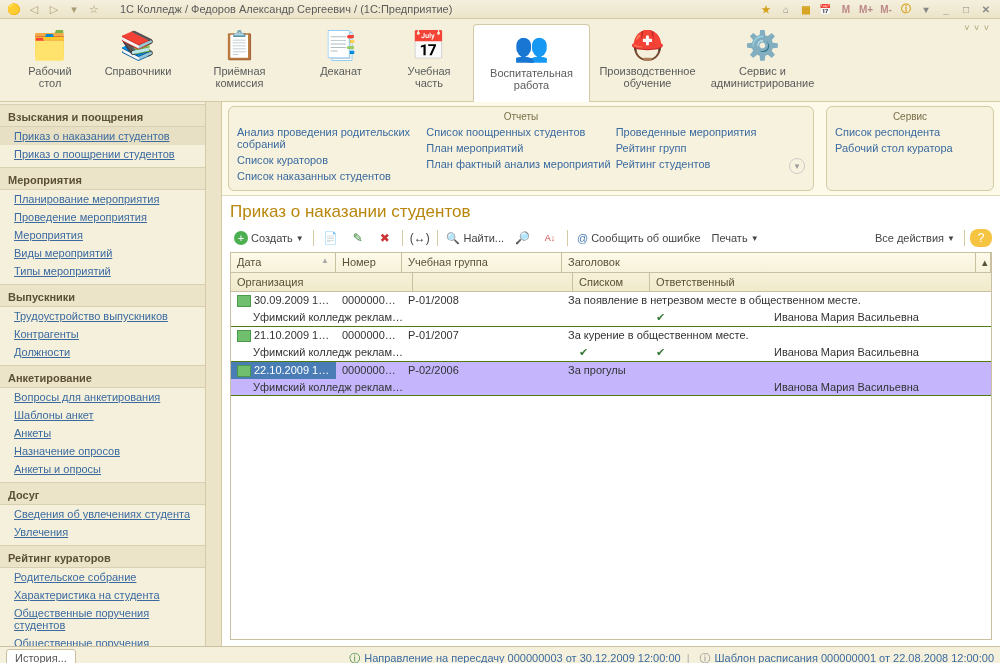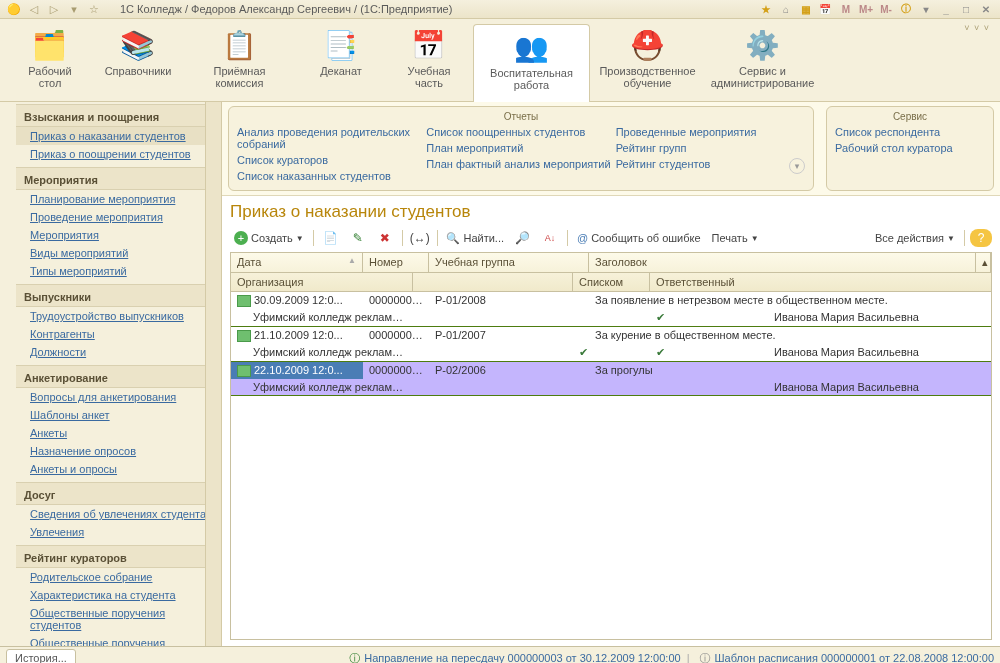--- a/index.html
+++ b/index.html
@@ -10,21 +10,21 @@
 .titlebar .win-btn{width:16px;height:16px;margin:0 2px;display:flex;align-items:center;justify-content:center;color:#888;font-size:10px;font-weight:bold}
 .main-toolbar{height:78px;background:#f5f0dc;display:flex;align-items:flex-start;padding:4px 6px 0 6px;border-bottom:1px solid #d4caa6}
 .tb-item{width:88px;text-align:center;padding-top:4px;cursor:pointer}
 .tb-item.wide{width:115px}
 .tb-item .icon{width:40px;height:36px;margin:0 auto 2px auto;display:flex;align-items:center;justify-content:center;font-size:28px}
 .tb-item .lbl{color:#5a5a5a;font-size:11px;line-height:12px}
 .tb-item.active{background:#fff;border:1px solid #d4caa6;border-bottom:none;border-radius:4px 4px 0 0;position:relative;top:1px;height:73px}
 .content{display:flex;height:544px}
 .sidebar{width:221px;background:#f5f0dc;border-right:1px solid #d4caa6;overflow:hidden;position:relative}
 .side-scroll{position:absolute;right:0;top:0;width:15px;height:100%;background:#ece4c9;border-left:1px solid #d4caa6}
-.side-inner{padding:2px 16px;width:206px}
+.side-inner{padding:2px 0;width:206px}
 .side-group-h{font-weight:bold;color:#5a5036;padding:6px 8px 3px 8px;background:#ece4c9;border-bottom:1px solid #d9d0b0;border-top:1px solid #d9d0b0;margin-top:4px}
 .side-group-h:first-child{margin-top:0}
 .side-link{color:#3a6aa0;padding:3px 8px 3px 14px;cursor:pointer;text-decoration:underline}
 .side-link.hl{background:#e8e0c4}
 .main{flex:1;background:#fff;display:flex;flex-direction:column}
 .sub-toolbar{padding:4px 6px;background:#fdfae9;border-bottom:1px solid #e0d8b8;display:flex;gap:12px}
 .panel{border:1px solid #d4caa6;border-radius:6px;background:#f7f2dd;padding:4px 8px 6px 8px}
 .panel-h{text-align:center;color:#7a6f4a;font-size:10px;margin-bottom:2px}
 .panel.reports{flex:1;display:flex}
 .panel.reports .col{flex:1}
@@ -35,21 +35,21 @@
 .doc-tb{display:flex;align-items:center;gap:3px;margin-bottom:4px;color:#444}
 .doc-tb .btn{display:flex;align-items:center;gap:3px;padding:2px 4px;cursor:pointer}
 .doc-tb .sep{width:1px;height:16px;background:#d4caa6;margin:0 2px}
 .doc-tb .icon-sm{width:16px;height:16px;display:flex;align-items:center;justify-content:center;font-size:12px}
 .doc-tb .green-plus{background:#4caf50;color:#fff;border-radius:8px;width:14px;height:14px;font-size:11px;line-height:14px;text-align:center}
 .doc-tb .spacer{flex:1}
 .grid{flex:1;border:1px solid #c8c0a0;overflow:hidden;display:flex;flex-direction:column}
 .grid-head{background:linear-gradient(#fdfae9,#f0e9ca)}
 .grid-head-row{display:flex;border-bottom:1px solid #c8c0a0}
 .gh{padding:3px 6px;border-right:1px solid #c8c0a0;color:#5a5036;box-sizing:border-box}
-.c1{width:132px}.c2{width:66px}.c3{width:160px}.c4{width:77px}.c5{width:118px}.c6{width:185px}
+.c1{width:105px}.c2{width:66px}.c3{width:160px}.c4{width:77px}.c5{width:118px}.c6{width:185px}
 .c12{width:182px}.c56{width:380px}
 .grid-body{flex:1;background:#fff;overflow:auto}
 .grid-rowset{border-bottom:1px solid #4d7c0f}
 .grid-row{display:flex}
 .gc{padding:2px 6px;box-sizing:border-box;white-space:nowrap;overflow:hidden;text-overflow:ellipsis}
 .grid-rowset .row2 .c1{padding-left:22px;width:182px}
 .grid-rowset.sel .grid-row{background:#c4b5fd}
 .grid-rowset.sel .row1 .c1{background:#4a7db5;color:#fff}
 .row-icon{display:inline-block;width:12px;height:10px;background:#6fbf6f;border:1px solid #4a9a4a;margin-right:3px;vertical-align:middle}
 .chk{color:#3a7a3a}

